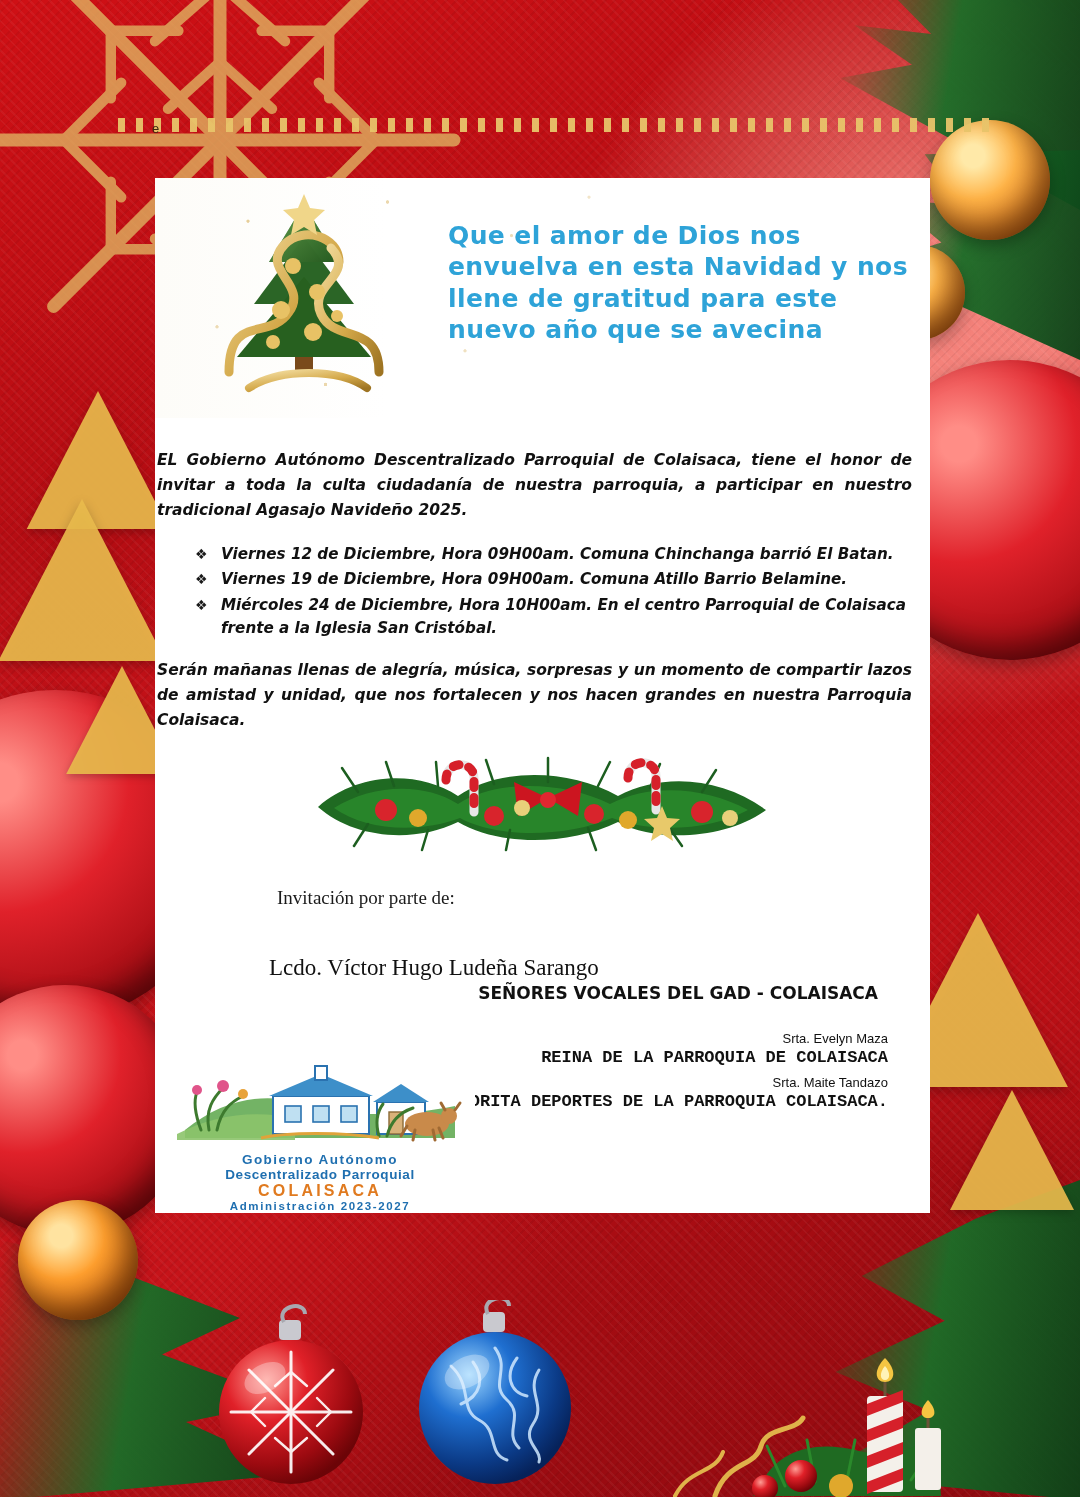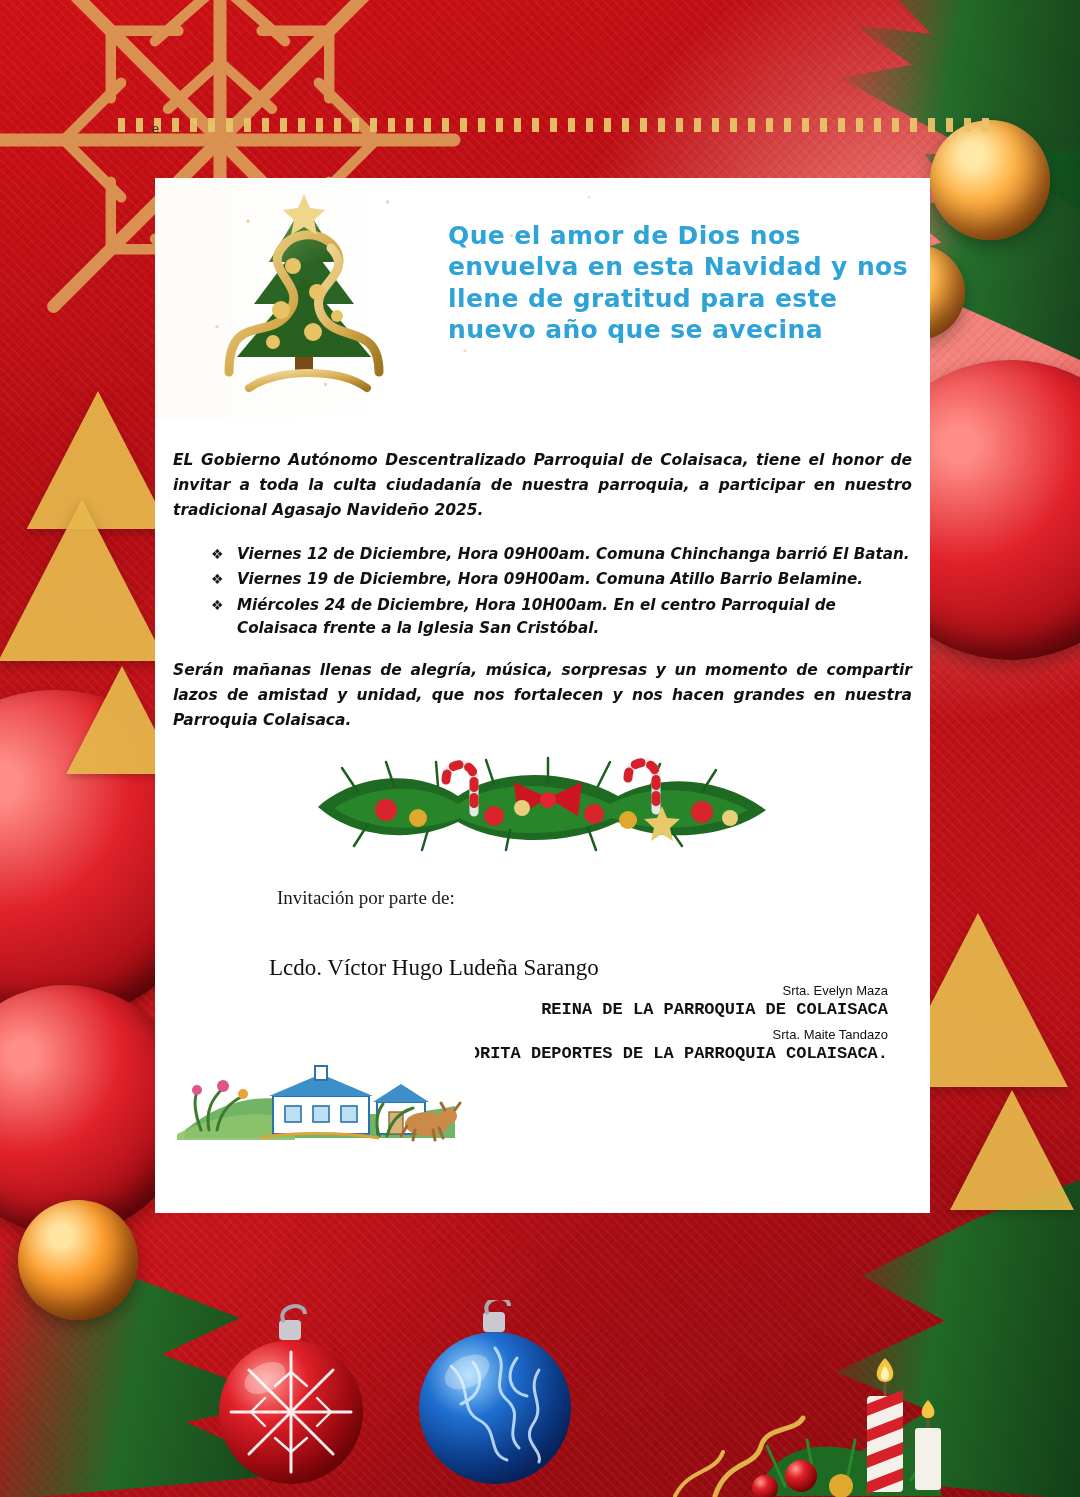--- a/index.html
+++ b/index.html
@@ -157,21 +157,21 @@
     font-family: "DejaVu Sans", sans-serif;
     font-weight: bold;
     font-size: 25px;
     line-height: 1.25;
     letter-spacing: 0.4px;
     text-shadow: 0 1px 0 rgba(255,255,255,0.9);
   }
 
   
   .body-area {
-    padding: 30px 18px 0 18px;
+    padding: 30px 18px 0 2px;
     color: #111;
   }
   .intro {
     font-family: "DejaVu Sans", sans-serif;
     font-style: italic;
     font-weight: bold;
     font-size: 15.5px;
     line-height: 1.62;
     text-align: justify;
     margin: 0 0 20px 0;
@@ -489,20 +489,21 @@
           <path d="M364 54 l5 12 13 1 -10 9 3 13 -11 -7 -11 7 3 -13 -10 -9 13 -1z" fill="#e8c96a"></path>
         </g>
       </svg>
     </div>
 
     <div class="sign-area sign-block">
       <div class="invit-by">Invitación por parte de:</div>
 
       <div class="president-name">Lcdo. Víctor Hugo Ludeña Sarango</div>
 
+      <div class="vocales">SEÑORES VOCALES DEL GAD - COLAISACA</div>
 
       <div class="ladies">
         <div class="small-name">Srta. Evelyn Maza</div>
         <div class="title-line">REINA DE LA PARROQUIA DE COLAISACA</div>
         <div class="small-name">Srta. Maite Tandazo</div>
         <div class="title-line">SEÑORITA DEPORTES DE LA PARROQUIA COLAISACA.</div>
       </div>
 
       <div class="logo-wrap">
         <div class="logo-art">
@@ -538,20 +539,26 @@
               <circle cx="284" cy="72" r="8" fill="#c98a4a"></circle>
               <path d="M280 66 l-4 -7 M290 66 l5 -7" stroke="#a06a33" stroke-width="3" stroke-linecap="round"></path>
             </g>
 
             <g stroke="#3d7a2e" stroke-width="3" fill="none" stroke-linecap="round">
               <path d="M222 92 C 226 76, 236 68, 248 64"></path>
               <path d="M214 92 C 210 78, 212 68, 218 60"></path>
             </g>
             <path d="M96 94 C 120 88, 180 88, 214 94" stroke="#e0a33a" stroke-width="3" fill="none"></path>
           </svg>
+        </div>
+        <div class="logo-text">
+          <div class="logo-l1">Gobierno Autónomo</div>
+          <div class="logo-l2">Descentralizado Parroquial</div>
+          <div class="logo-l3">COLAISACA</div>
+          <div class="logo-l4">Administración 2023-2027</div>
         </div>
       </div>
     </div>
   </div>
 
   <div class="bottom-strip">
     <svg width="790" height="197" viewBox="0 0 790 197" xmlns="http://www.w3.org/2000/svg">
       <defs>
         <radialGradient id="redBall" cx="33%" cy="28%" r="75%">
           <stop offset="0%" stop-color="#ff9c94"></stop>

